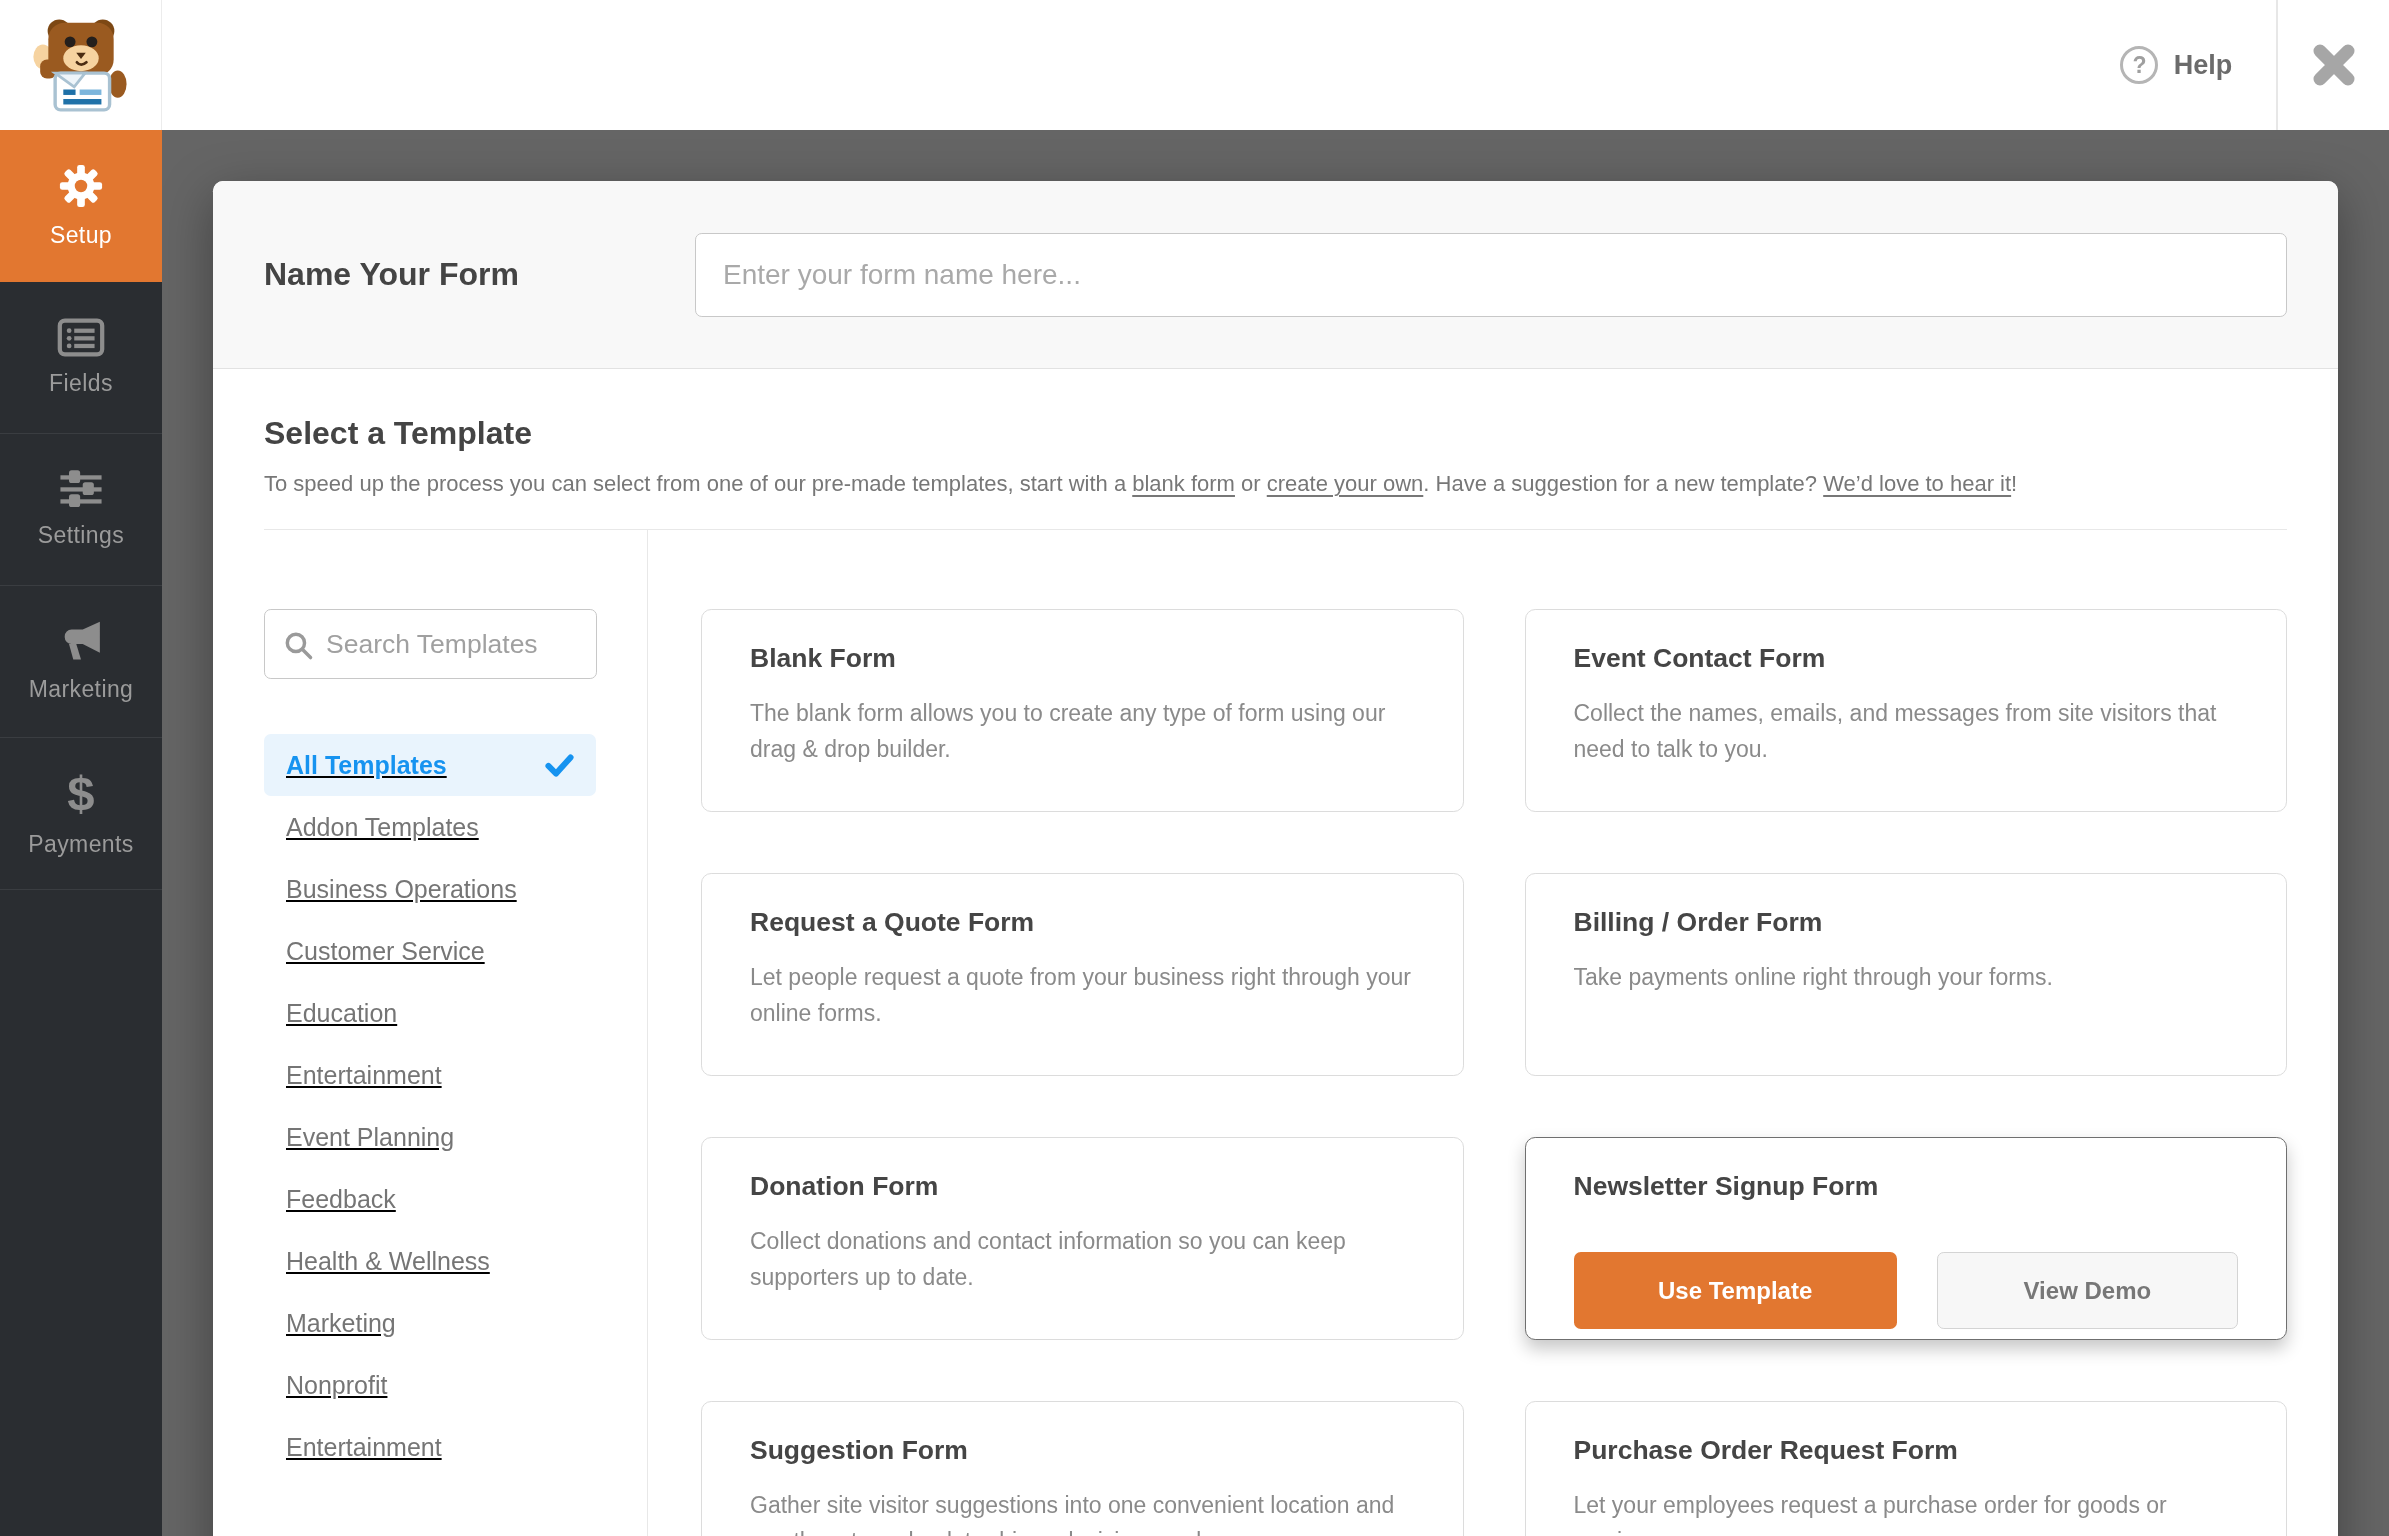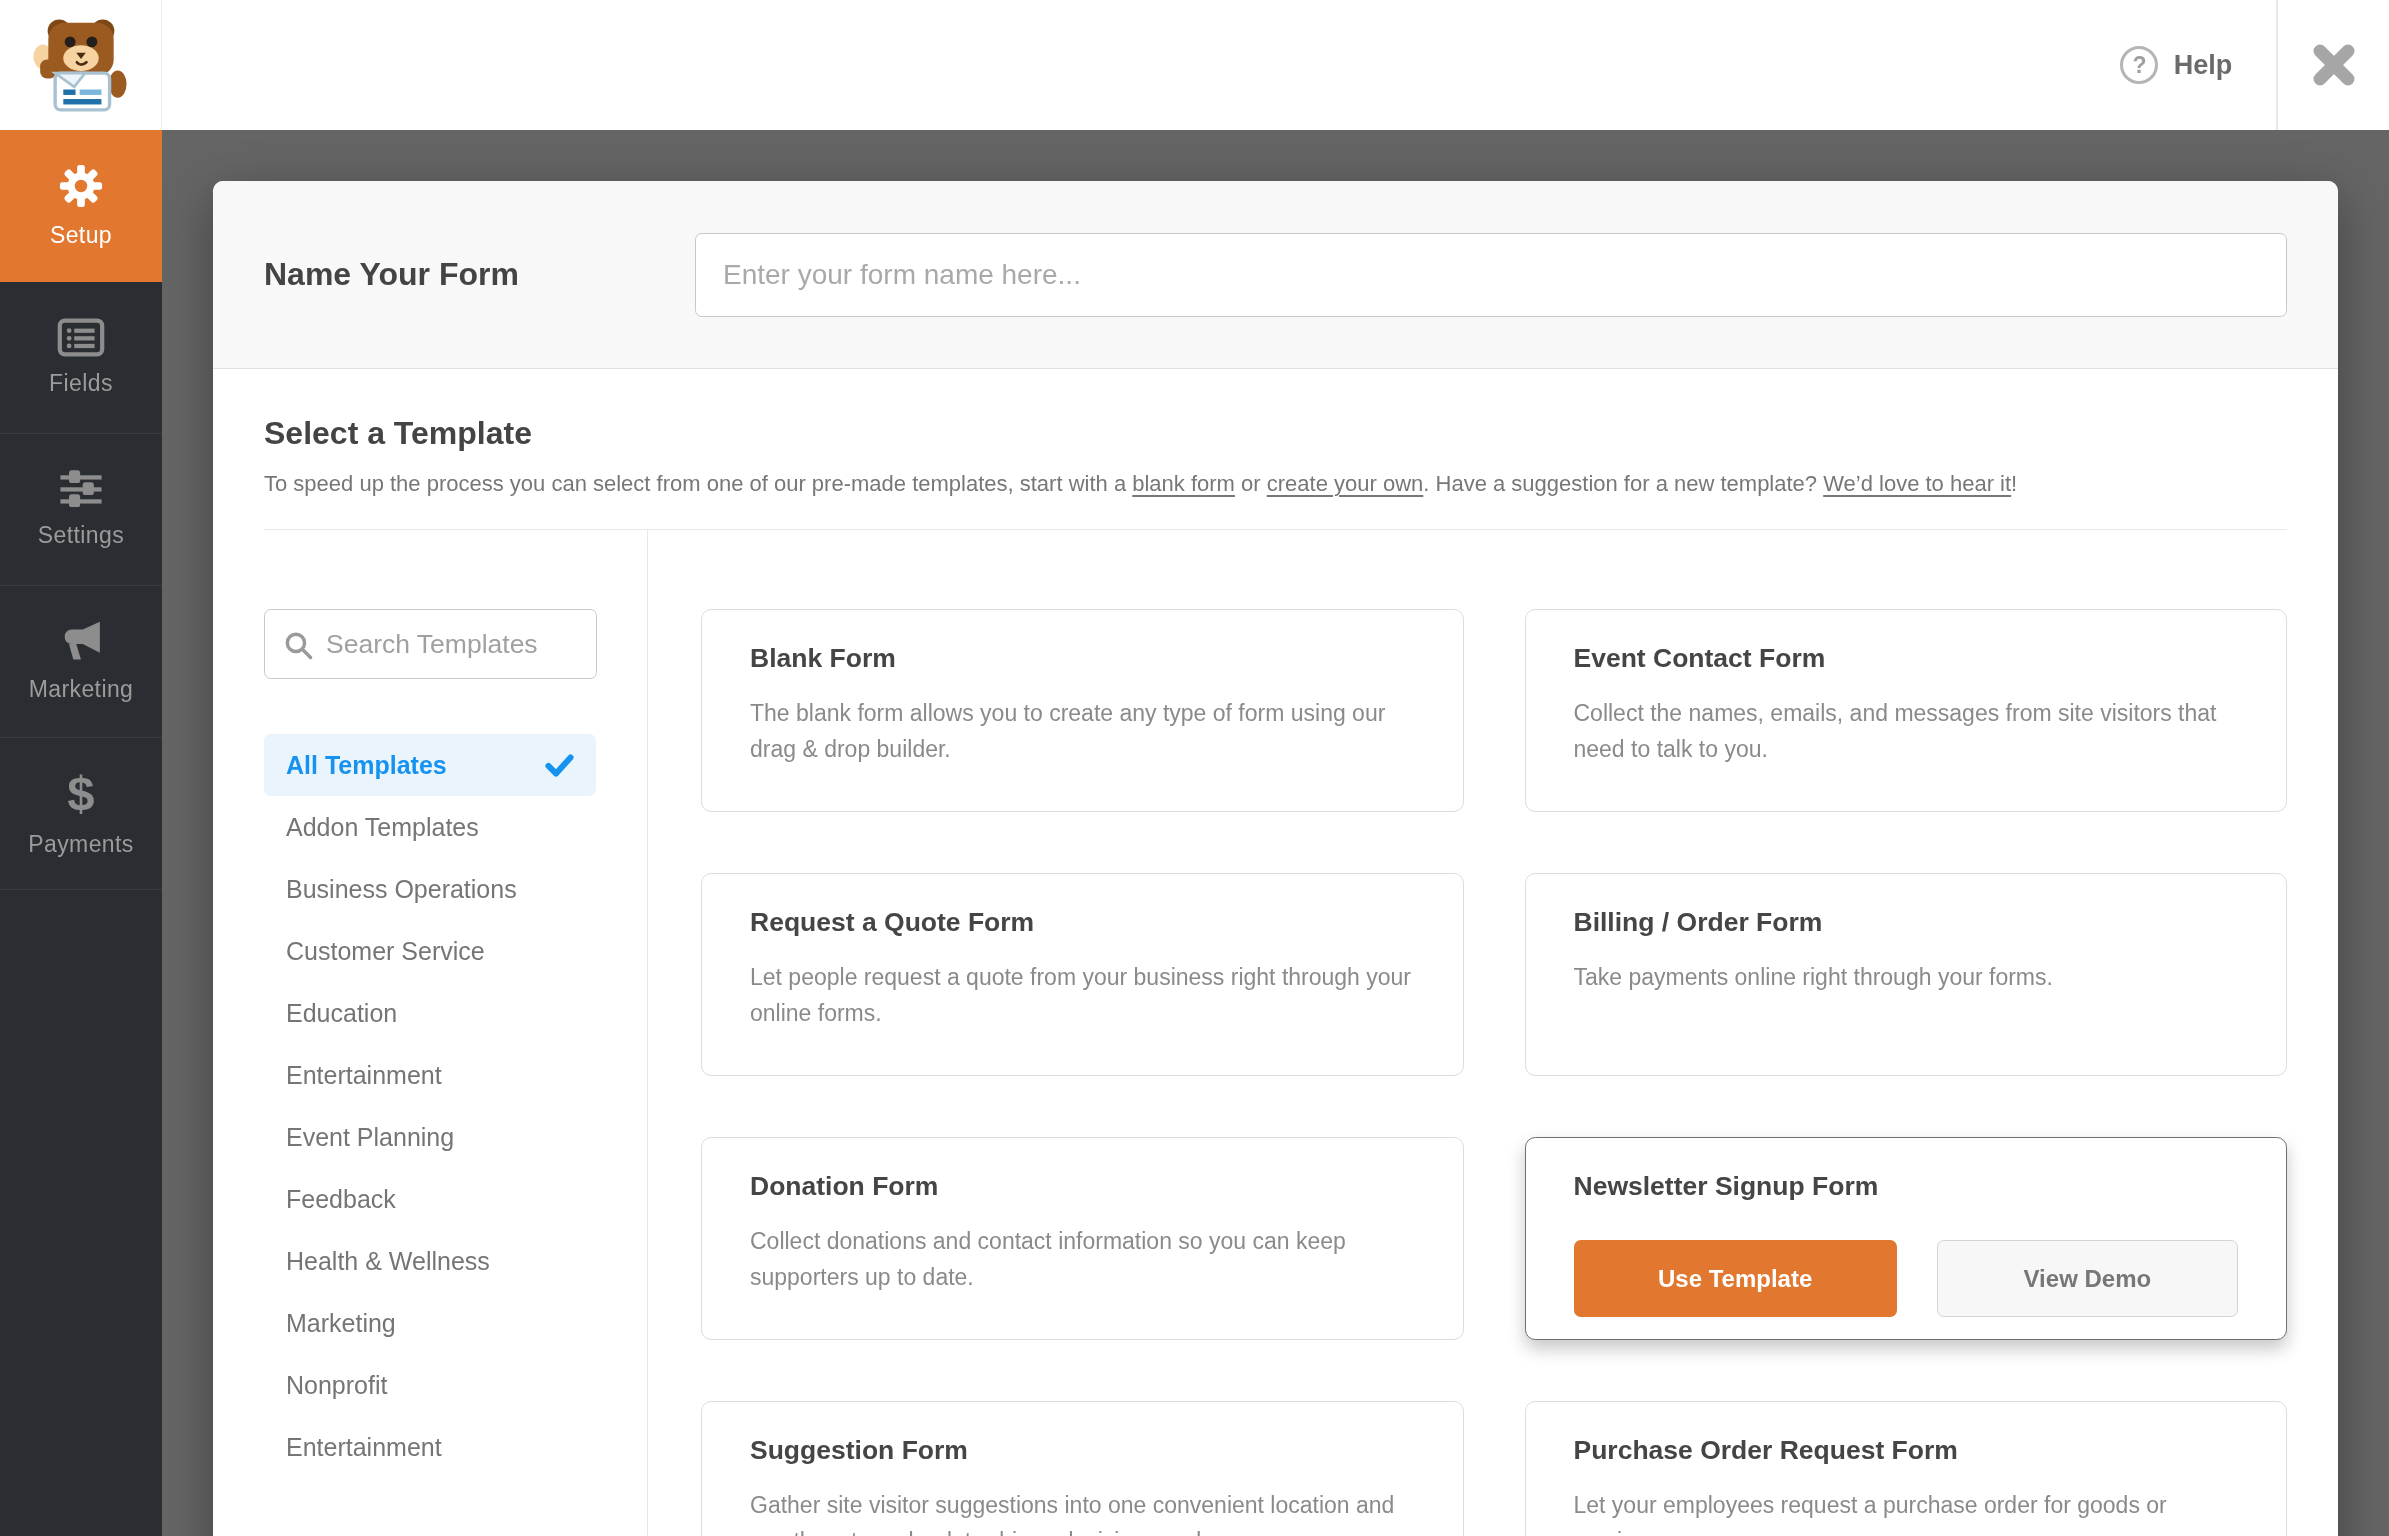--- a/index.html
+++ b/index.html
@@ -45,30 +45,30 @@
   .section-title{margin-top:46px;font-size:32px;font-weight:700;color:#444;}
   .section-intro{margin-top:19px;font-size:22px;color:#777;}
   .section-intro a{color:#777;text-decoration:underline;text-underline-offset:4.3px;cursor:pointer;}
 
   .columns{display:flex;border-top:1.7px solid #e8e8e8;margin-top:32px;}
   .left-col{width:384px;flex:none;padding:79px 51px 0 0;border-right:1.7px solid #e8e8e8;height:1135px;}
   .search-wrap{position:relative;}
   .search-input{width:333px;height:70px;border:1.7px solid #c8c8c8;border-radius:6.8px;font-size:26.5px;color:#555;padding:0 17px 0 61px;outline:none;background:#fff;font-family:"Liberation Sans",sans-serif;}
   .search-input::placeholder{color:#a0a0a0;}
   .search-wrap svg{position:absolute;left:19px;top:20.5px;}
-  .cat-list{margin-top:55px;}
+  .cat-list{margin-top:55px;text-decoration:underline;}
   .cat-item{height:62px;display:flex;align-items:center;justify-content:space-between;padding:0 22px;font-size:25px;color:#757575;border-radius:6.8px;cursor:pointer;}
   .cat-item.selected{background:var(--accent-blue-bg);color:var(--accent-blue);font-weight:700;}
 
   .cards-col{flex:1;padding:79px 0 0 53px;display:grid;grid-template-columns:1fr 1fr;column-gap:61px;row-gap:61px;grid-auto-rows:203px;}
   .card{background:#fff;border:1.7px solid #dcdcdc;border-radius:10.2px;padding:32px 48px;cursor:pointer;}
   .card h3{font-size:26.5px;font-weight:700;color:#454545;line-height:32px;}
   .card p{margin-top:20.5px;font-size:23px;line-height:36px;color:#8a8a8a;}
   .card.hovered{border-color:#6f6f6f;box-shadow:0 8.5px 17px rgba(0,0,0,.22);}
-  .card-actions{display:flex;gap:40px;margin-top:38px;}
+  .card-actions{display:flex;gap:40px;margin-top:50px;}
   .btn{height:77px;border-radius:6.8px;font-size:24px;font-weight:600;display:flex;align-items:center;justify-content:center;cursor:pointer;font-family:"Liberation Sans",sans-serif;}
   .btn-use{flex:1.08;background:var(--accent-orange);border:none;color:#fff;}
   .btn-demo{flex:1;background:#f7f7f7;border:1.7px solid #d4d4d4;color:#777;}
 </style>
 </head>
 <body>
 
 <div class="app">
 
   <div class="topbar">

